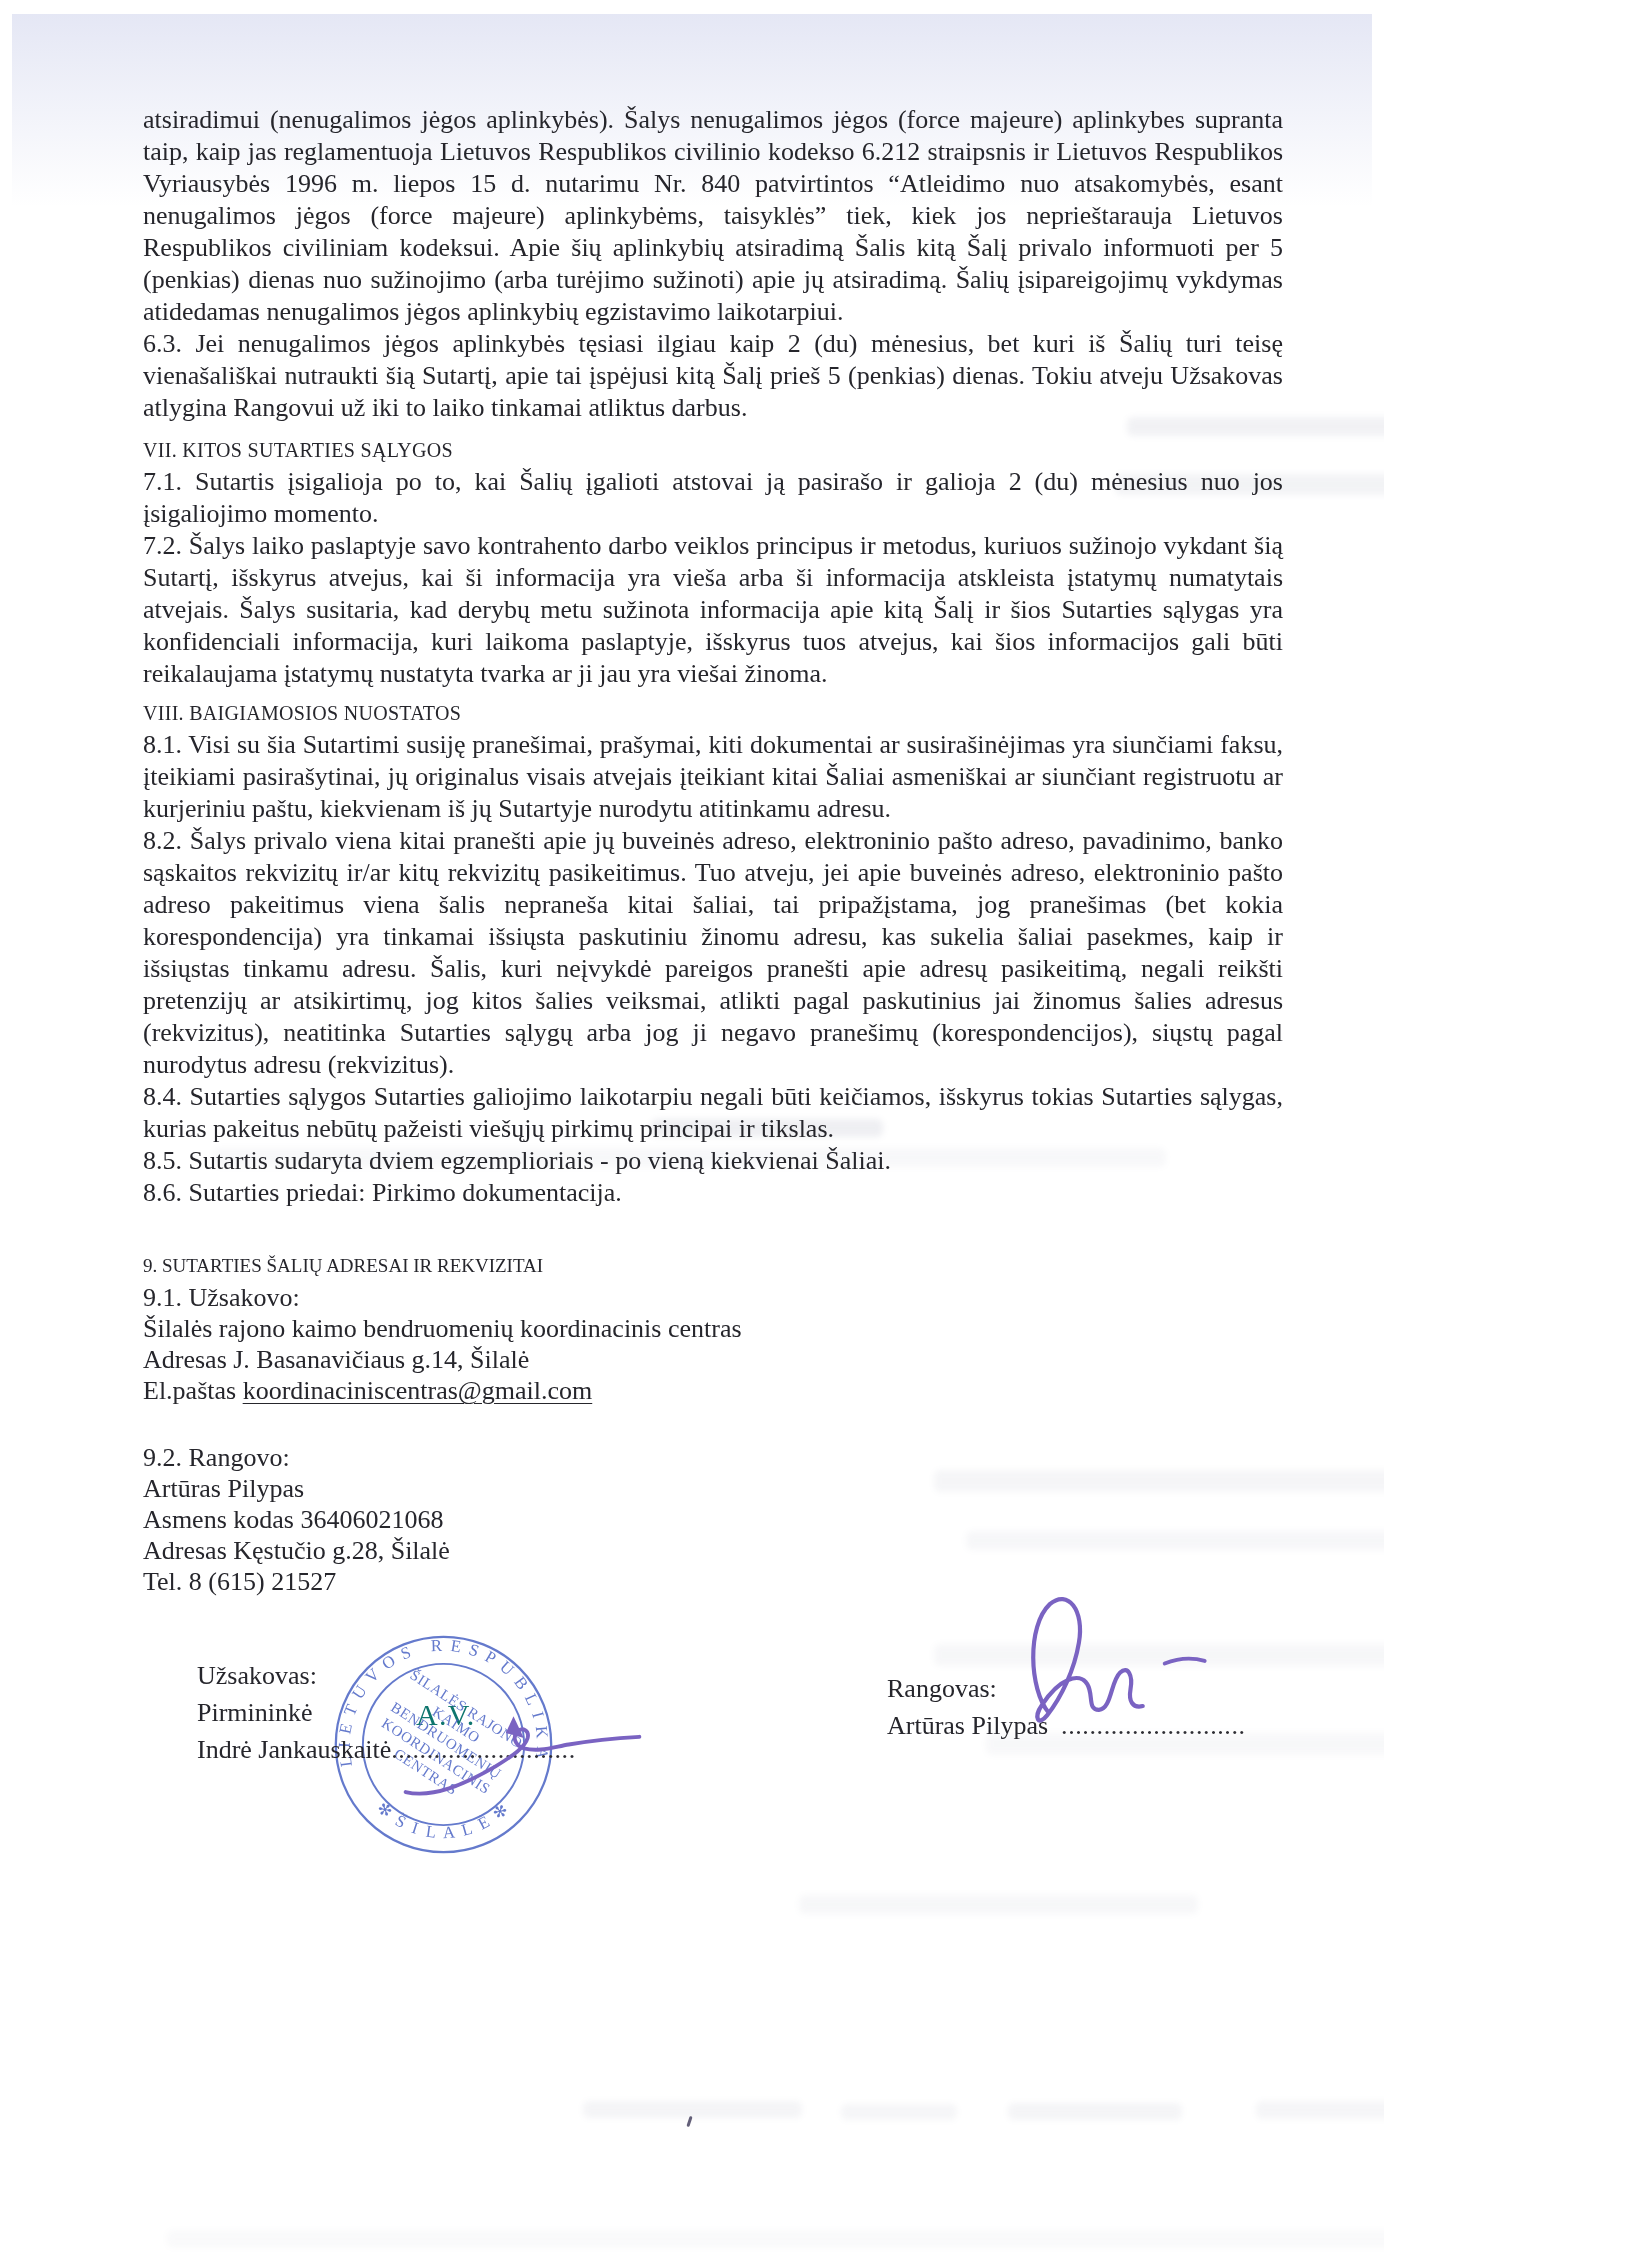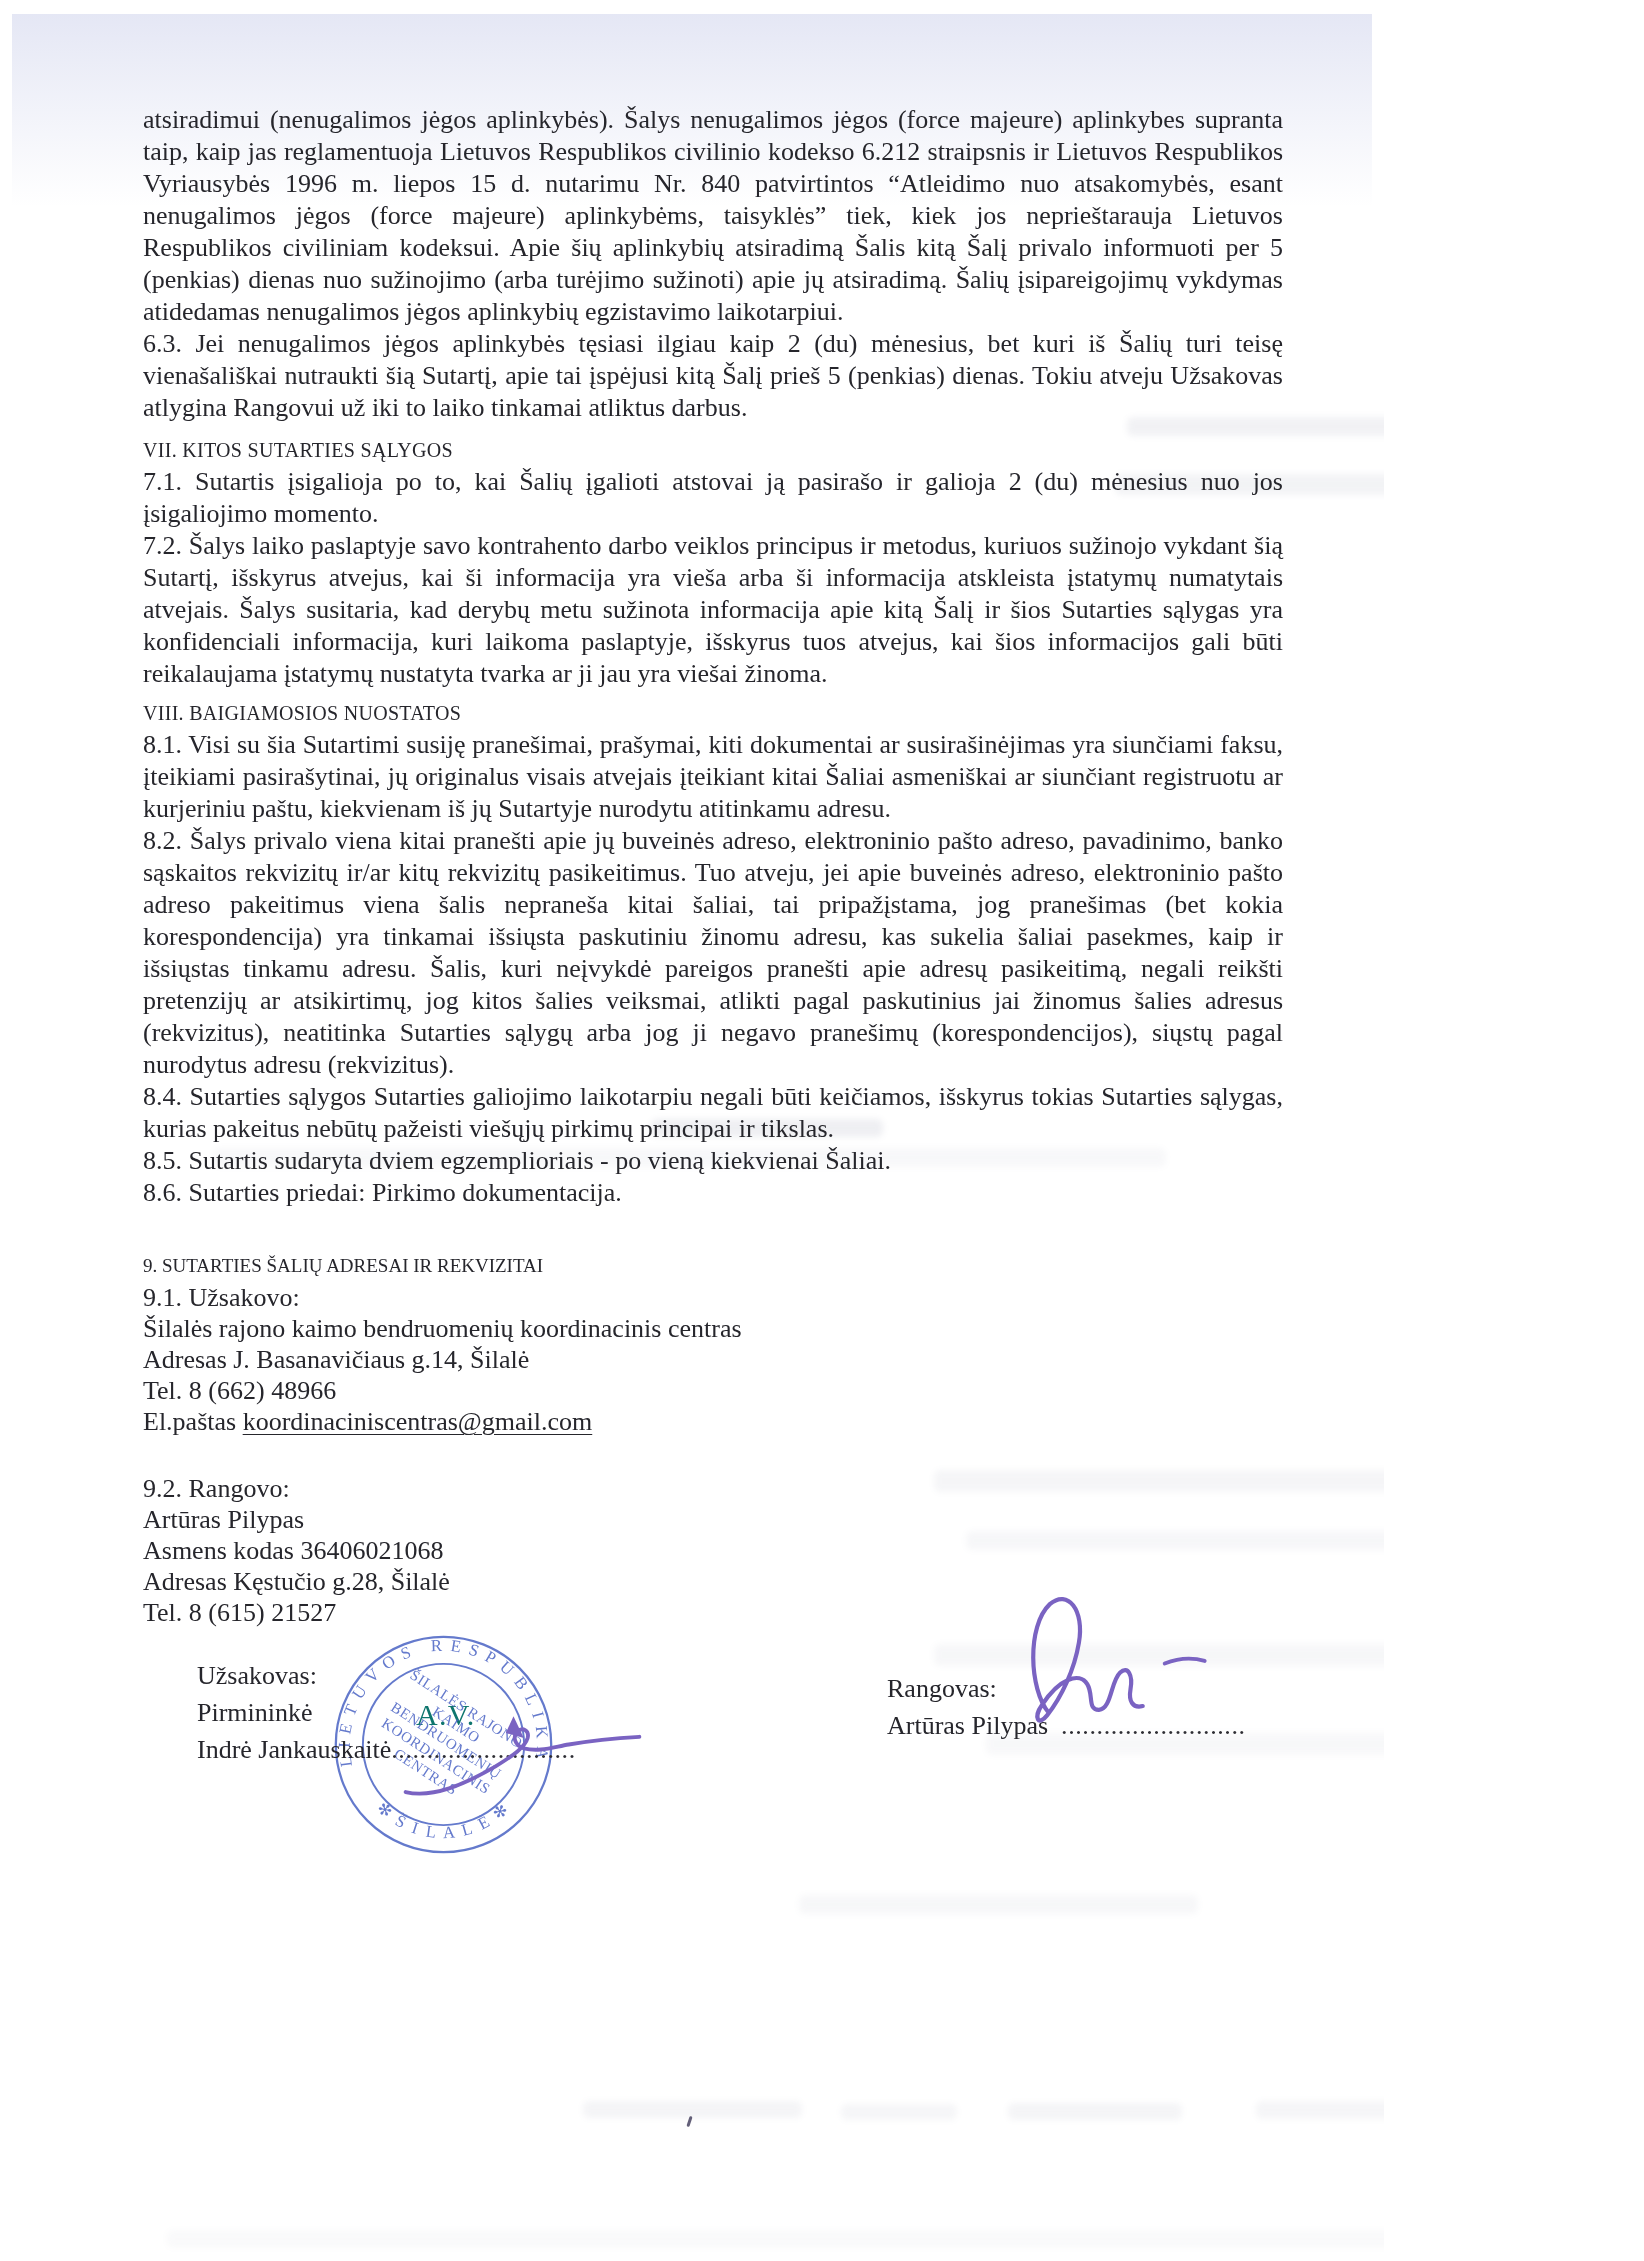--- a/index.html
+++ b/index.html
@@ -81,21 +81,20 @@
     <p class="body">8.4. Sutarties sąlygos Sutarties galiojimo laikotarpiu negali būti keičiamos, išskyrus tokias Sutarties sąlygas, kurias pakeitus nebūtų pažeisti viešųjų pirkimų principai ir tikslas.</p>
     <p class="body">8.5. Sutartis sudaryta dviem egzemplioriais -  po vieną kiekvienai Šaliai.</p>
     <p class="body">8.6. Sutarties priedai: Pirkimo dokumentacija.</p>
 
     <h3 class="sec9">9. SUTARTIES ŠALIŲ ADRESAI IR REKVIZITAI</h3>
 
     <div class="addr">
       <div>9.1. Užsakovo:</div>
       <div>Šilalės rajono kaimo bendruomenių koordinacinis centras</div>
       <div>Adresas J. Basanavičiaus g.14, Šilalė</div>
-      <div>Tel. 8 (662) 48966</div>
       <div><span>El.paštas</span>&nbsp;<span class="email">koordinaciniscentras@gmail.com</span></div>
     </div>
 
     <div class="addr second">
       <div>9.2. Rangovo:</div>
       <div>Artūras Pilypas</div>
       <div>Asmens kodas 36406021068</div>
       <div>Adresas Kęstučio g.28, Šilalė</div>
       <div>Tel. 8 (615) 21527</div>
     </div>

